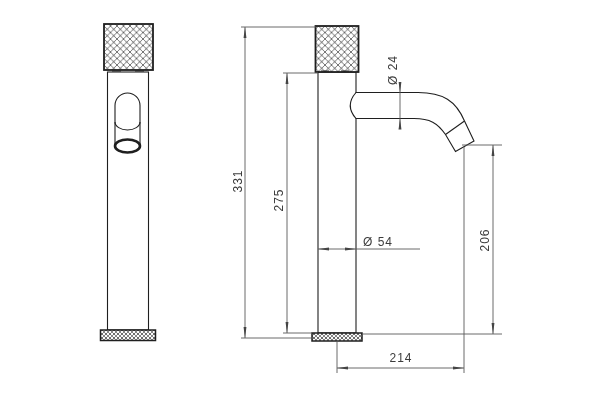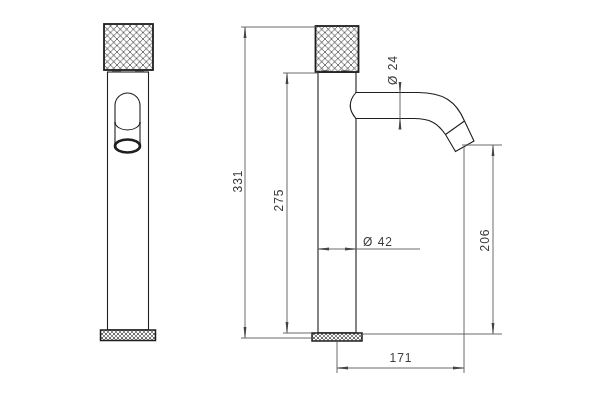--- a/index.html
+++ b/index.html
@@ -120,18 +120,18 @@
       </g>
     </g>
   </svg>
 
   <span class="dim-label vertical" style="left:238px;top:181px;">331</span>
 
   <span class="dim-label vertical" style="left:279px;top:200px;">275</span>
 
   <span class="dim-label vertical" style="left:393px;top:70px;">Ø 24</span>
 
-  <span class="dim-label" style="left:378px;top:242px;">Ø 42</span>
+  <span class="dim-label" style="left:378px;top:242px;">Ø 54</span>
 
   <span class="dim-label vertical" style="left:485px;top:240px;">206</span>
 
-  <span class="dim-label" style="left:401px;top:358px;">171</span>
+  <span class="dim-label" style="left:401px;top:358px;">214</span>
 </div>
 
 </body></html>

